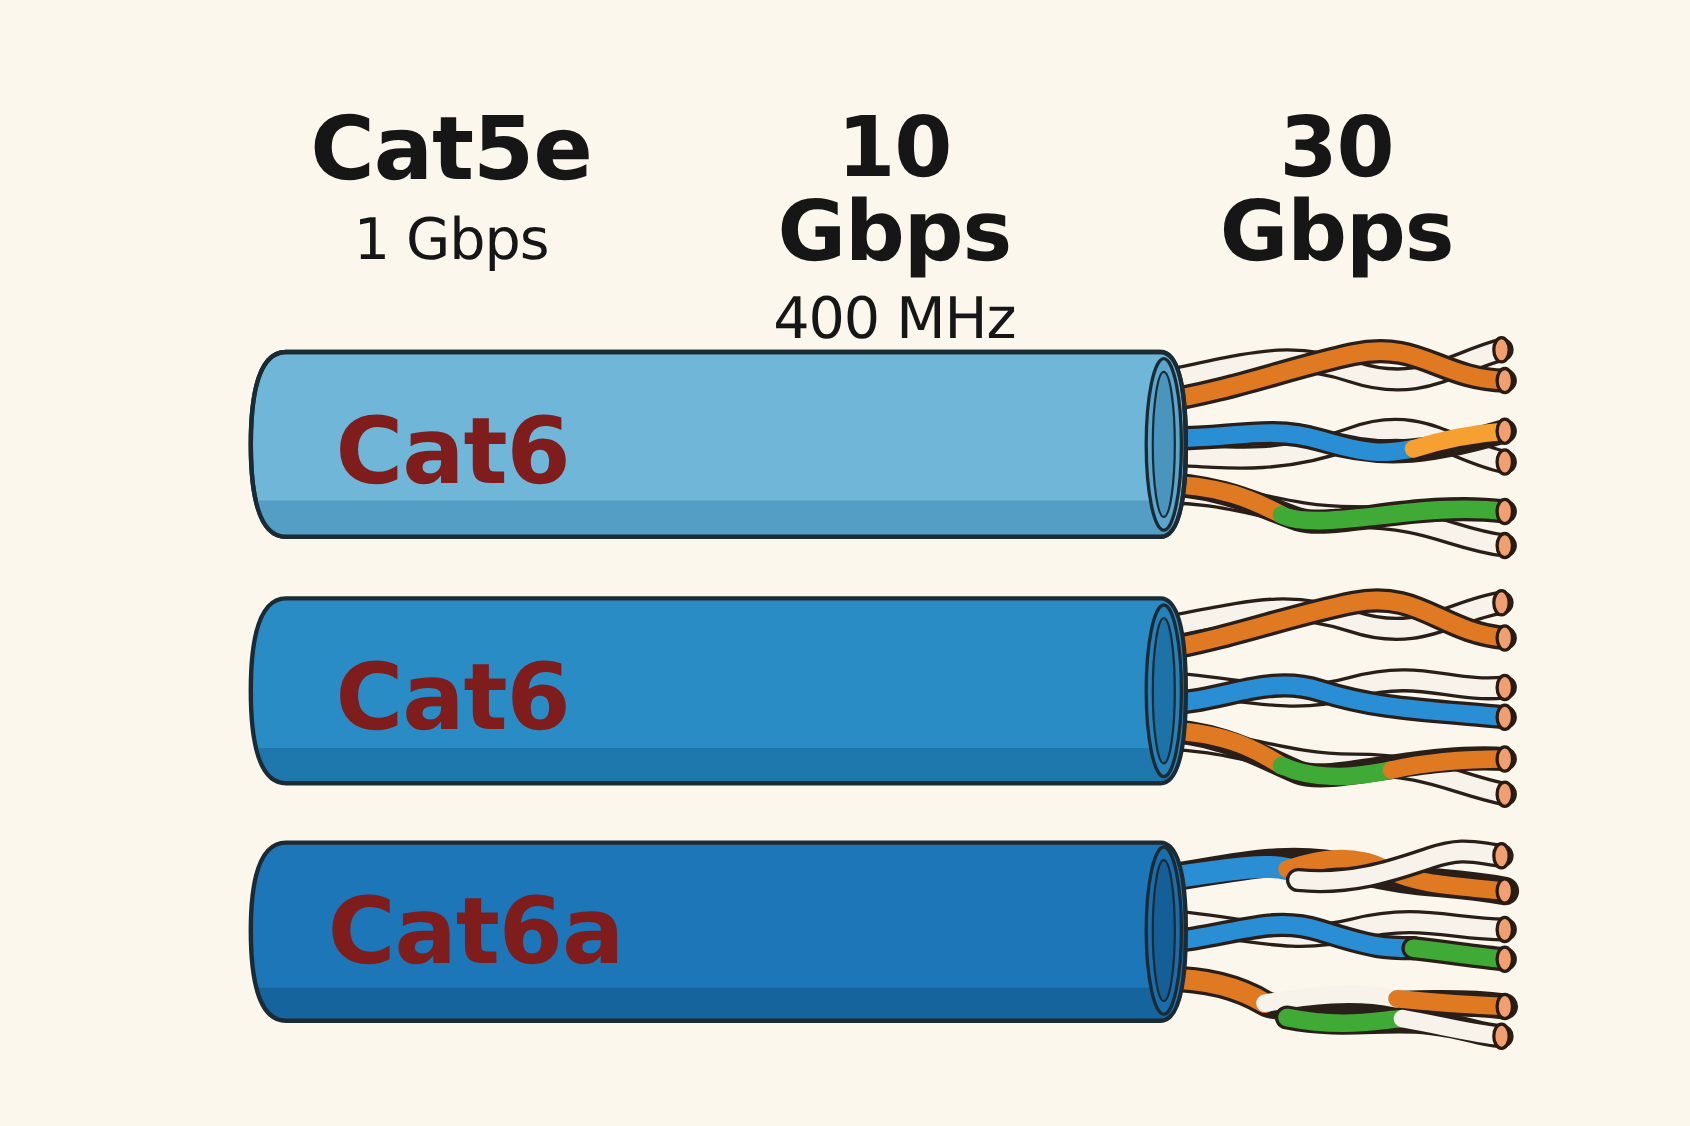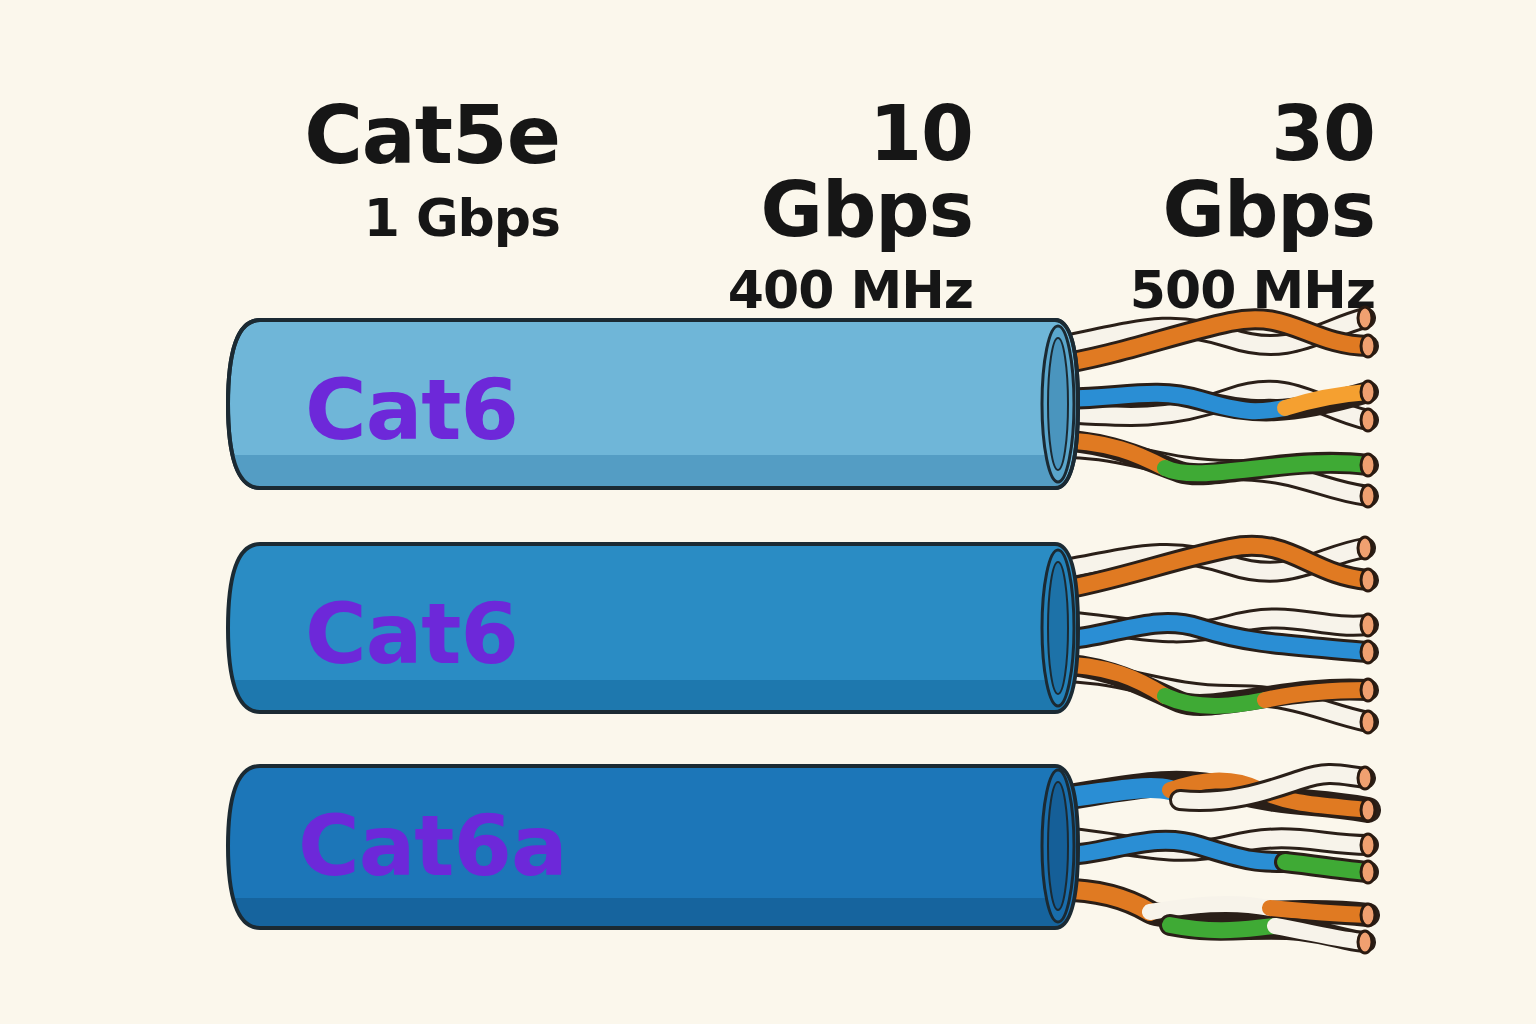--- a/index.html
+++ b/index.html
@@ -7,65 +7,64 @@
       width: 1536px; height: 1024px;
       background: #fbf7ec;
       position: relative;
       overflow: hidden;
       font-family: "DejaVu Sans", "Liberation Sans", sans-serif;
       color: #161616;
     }
     .header-col {
       position: absolute;
       top: 96px;
-      text-align: right;
+      text-align: center;
       line-height: 1;
     }
     .header-col .title {
       font-size: 76px;
       font-weight: 600;
       letter-spacing: -1px;
       display: block;
     }
     .header-col .sub {
       font-size: 52px;
-      font-weight: 700;
+      font-weight: 400;
       letter-spacing: -1px;
       display: block;
       margin-top: 16px;
     }
     #col-0 { left: 260px; width: 300px; }
     #col-0 .title { font-weight: 700; font-size: 80px; }
     #col-1 { left: 653px; width: 320px; }
     #col-2 { left: 1055px; width: 320px; }
 
     .cable-svg { position: absolute; left: 0; top: 0; }
     .cable-label {
       position: absolute;
       font-size: 84px;
       font-weight: 700;
       letter-spacing: -1px;
-      color: #6d28d9;
+      color: #7f1d1d;
       line-height: 1;
     }
   </style>
 </head>
 <body>
 
 <div id="col-0" class="header-col">
   <span class="title">Cat5e</span>
   <span class="sub">1 Gbps</span>
 </div>
 <div id="col-1" class="header-col">
   <span class="title">10 Gbps</span>
   <span class="sub">400 MHz</span>
 </div>
 <div id="col-2" class="header-col">
   <span class="title">30 Gbps</span>
-  <span class="sub">500 MHz</span>
 </div>
 
 <svg class="cable-svg" width="1536" height="1024" viewBox="0 0 1536 1024">
   <defs>
     <g id="wire-end">
       <ellipse cx="0" cy="0" rx="7" ry="11" fill="#f0a070" stroke="#2a1a10" stroke-width="3"></ellipse>
     </g>
   </defs>
 
   <g>

